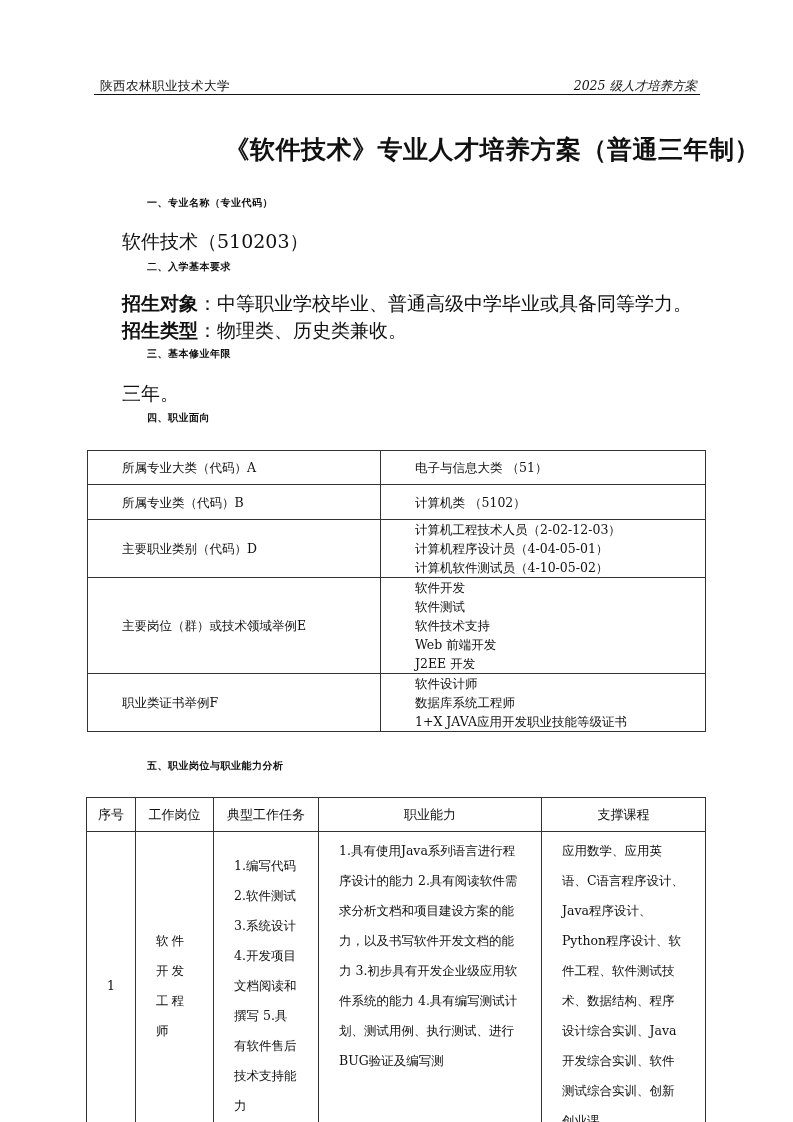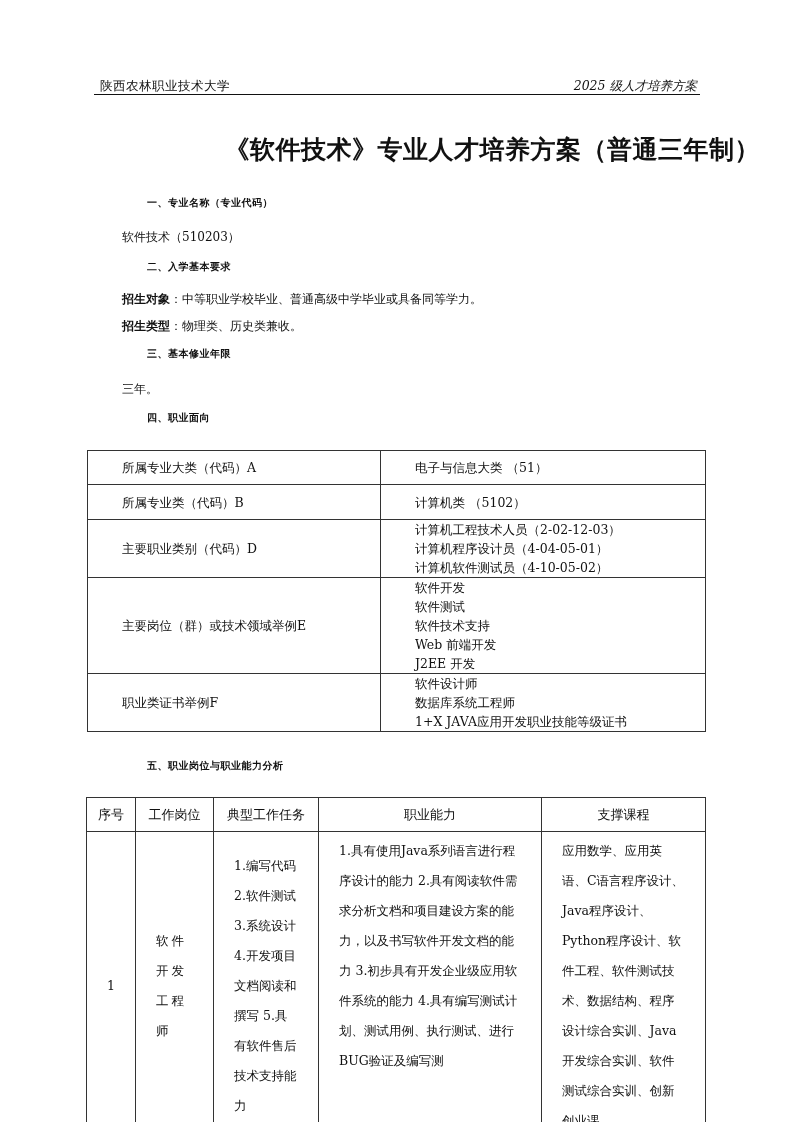--- a/index.html
+++ b/index.html
@@ -5,21 +5,21 @@
   html, body { margin: 0; padding: 0; background: #ffffff; }
   body { width: 793px; height: 1122px; position: relative; overflow: hidden;
          font-family: "DejaVu Serif", "Liberation Serif", serif; color: #111; }
   .hdr-left { position: absolute; left: 100px; top: 78px; font-size: 12.5px; letter-spacing: 0.5px; }
   .hdr-right { position: absolute; right: 96px; top: 78px; font-size: 12.5px; font-style: italic; }
   .hdr-rule { position: absolute; left: 94px; width: 606px; top: 94px; height: 0; border-top: 1.5px solid #111; }
   .title { position: absolute; left: 0; width: 760px; top: 133px; text-align: right;
            font-size: 25px; font-weight: bold; letter-spacing: 0.5px; }
   .h2 { position: absolute; left: 122px; font-family: Liberation Serif, serif;
         font-size: 10px; font-weight: bold; letter-spacing: 0.5px; margin-left: 25px; }
-  .p { position: absolute; left: 122px; font-size: 12px; }
+  .p { position: absolute; left: 122px; font-size: 19px; }
   .p b { font-family: "DejaVu Sans", "Liberation Sans", sans-serif; font-weight: bold; }
   table { border-collapse: collapse; position: absolute; margin-top: 15px; }
   td, th { border: 1.3px solid #333; font-size: 12.5px; font-weight: normal; vertical-align: middle; }
   #t1 { left: 87px; top: 435px; width: 619px; }
   #t1 td { padding: 0 0 0 34px; line-height: 19px; }
   #t1 td.c1 { width: 258px; }
   #t2 { left: 86px; top: 782px; width: 620px; }
   #t2 th { height: 31px; text-align: center; font-size: 13px; }
   #t2 td { line-height: 30px; padding: 4px 20px; vertical-align: top; }
   .lines div { white-space: nowrap; }

